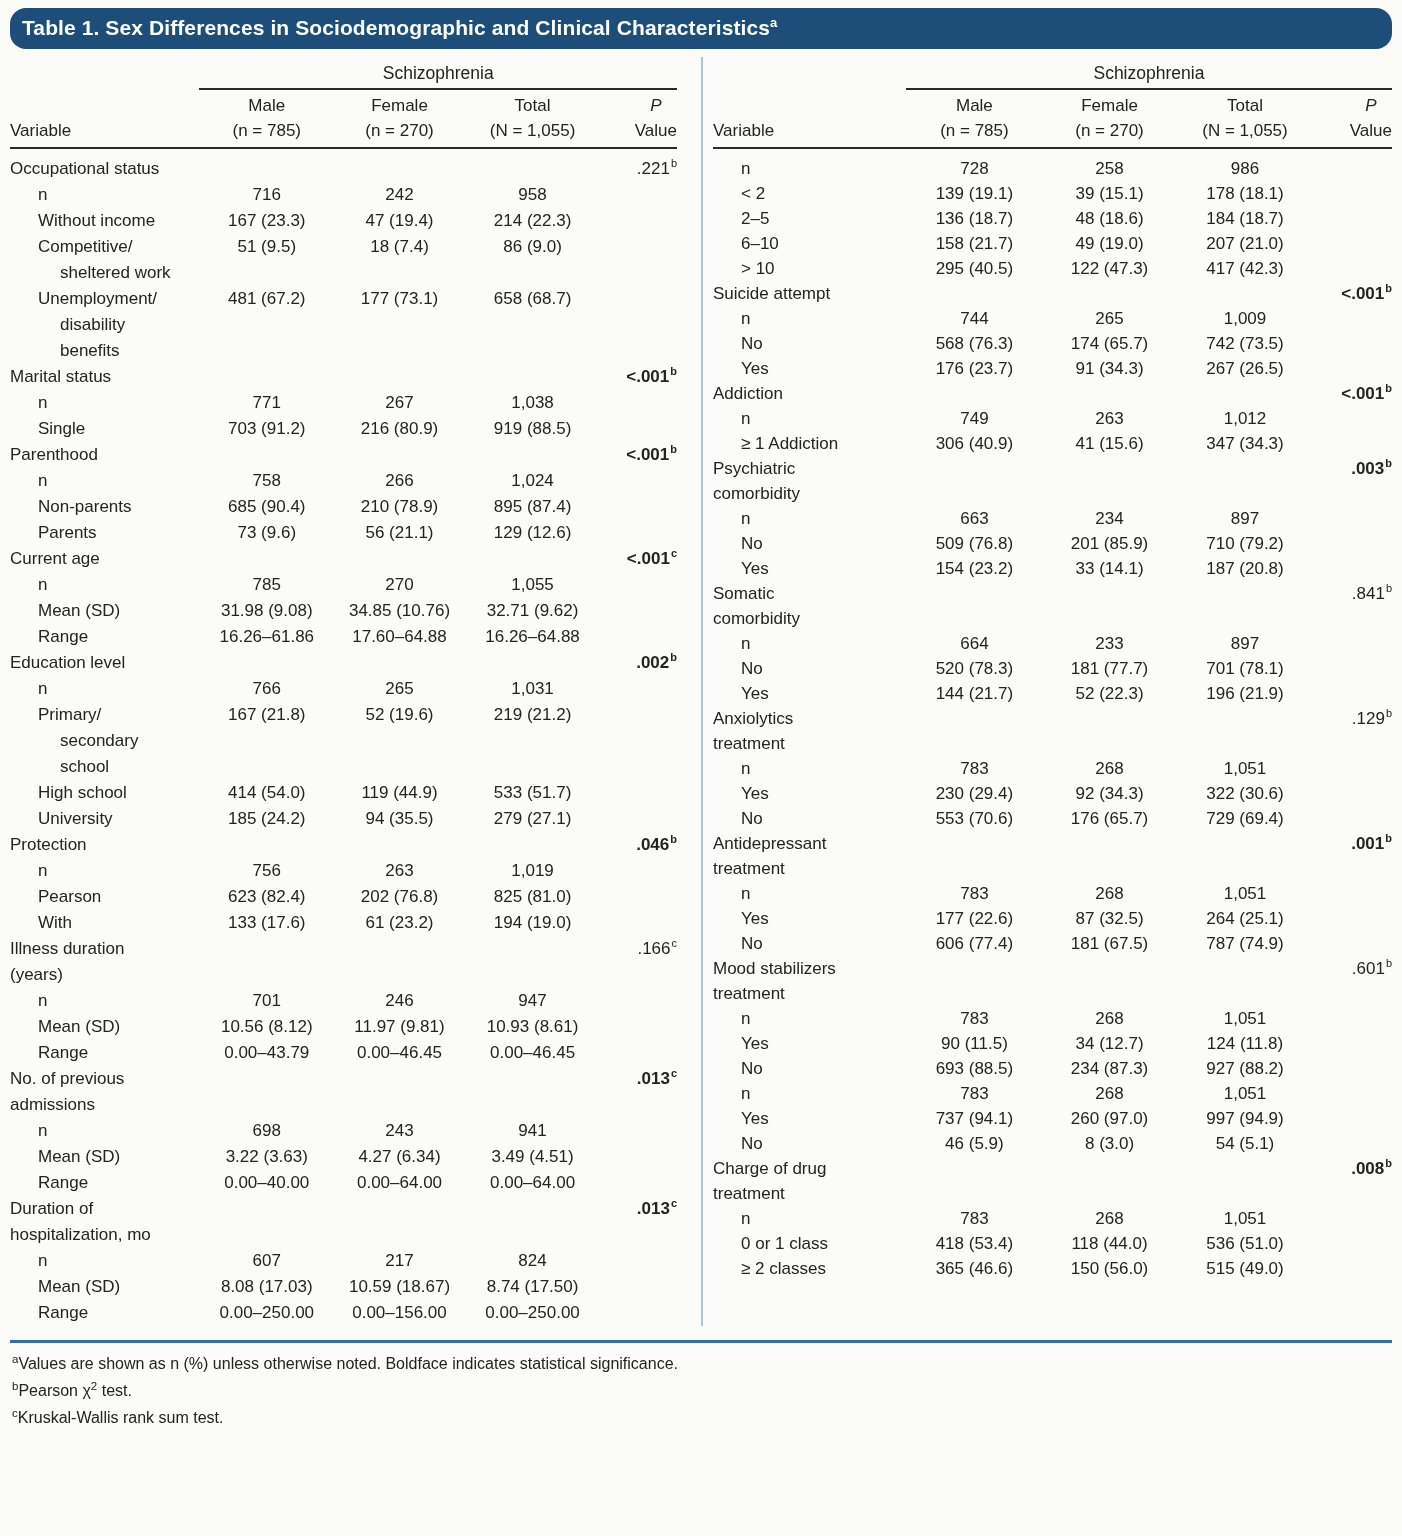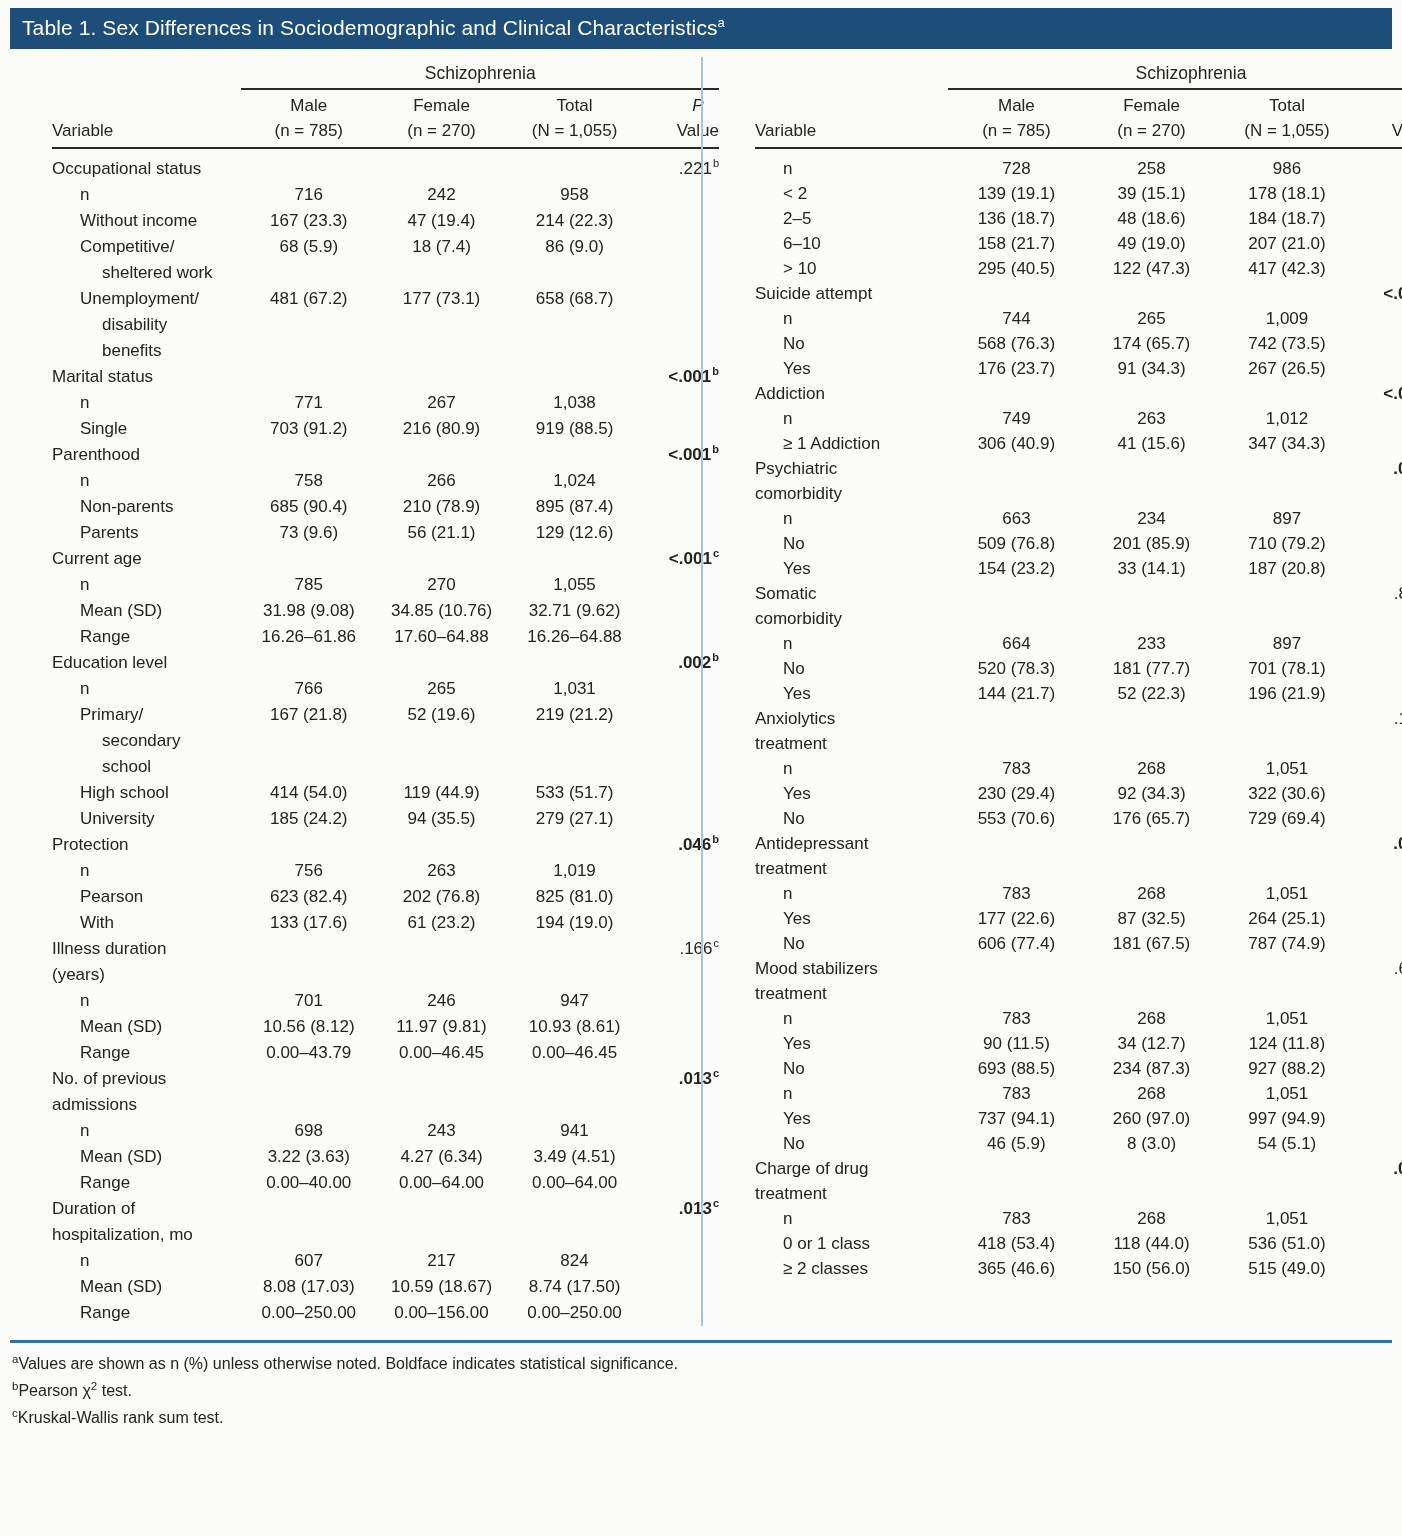--- a/index.html
+++ b/index.html
@@ -4,29 +4,29 @@
 <style>
   html,body{margin:0;padding:0;}
   body{
     width:1402px;height:1536px;overflow:hidden;
     background:#fbfbf8;color:#232323;
     font-family:"Liberation Sans","DejaVu Sans",sans-serif;
     font-size:17px;
   }
   .page{width:1402px;height:1536px;box-sizing:border-box;padding:8px 10px 0 10px;overflow:hidden;}
   .titlebar{
-    background:#1c4e79;color:#ffffff;font-weight:normal;font-size:21px;
-    padding:8px 12px 9px 12px;letter-spacing:.1px;
+    background:#1c4e79;color:#ffffff;font-weight:bold;font-size:21px;
+    padding:8px 12px 9px 12px;letter-spacing:.1px;border-radius:16px;
   }
   .titlebar sup{font-size:13px;}
   .columns{display:flex;align-items:stretch;margin-top:8px;}
   .col-left{width:667px;flex:0 0 667px;}
   .divider{flex:0 0 2px;background:#a8c4e0;margin:0 10px 0 24px;}
   .col-right{flex:1 1 auto;}
-  table{border-collapse:collapse;table-layout:fixed;width:100%;margin-left:42px;}
+  table{border-collapse:collapse;table-layout:fixed;width:100%;}
   th,td{padding:0;margin:0;vertical-align:top;font-weight:normal;text-align:left;}
   col.c-var{width:28.4%;}
   col.c-male{width:20.2%;}
   col.c-fem{width:19.6%;}
   col.c-tot{width:20.3%;}
   col.c-p{width:11.5%;}
   th.spacer-head{border:none;}
   th.spanner{
     text-align:center;line-height:25px;padding:4px 0 2px 0;
     border-bottom:2px solid #2a2a2a;font-size:17.5px;
@@ -104,21 +104,21 @@
             <tr>
               <td class="var sub">Without income</td>
               <td class="num">167 (23.3)</td>
               <td class="num">47 (19.4)</td>
               <td class="num">214 (22.3)</td>
               <td class="pcell"></td>
             </tr>
             <tr>
               <td class="var sub">Competitive/
 sheltered work</td>
-              <td class="num">68 (5.9)</td>
+              <td class="num">51 (9.5)</td>
               <td class="num">18 (7.4)</td>
               <td class="num">86 (9.0)</td>
               <td class="pcell"></td>
             </tr>
             <tr>
               <td class="var sub">Unemployment/
 disability
 benefits</td>
               <td class="num">481 (67.2)</td>
               <td class="num">177 (73.1)</td>

